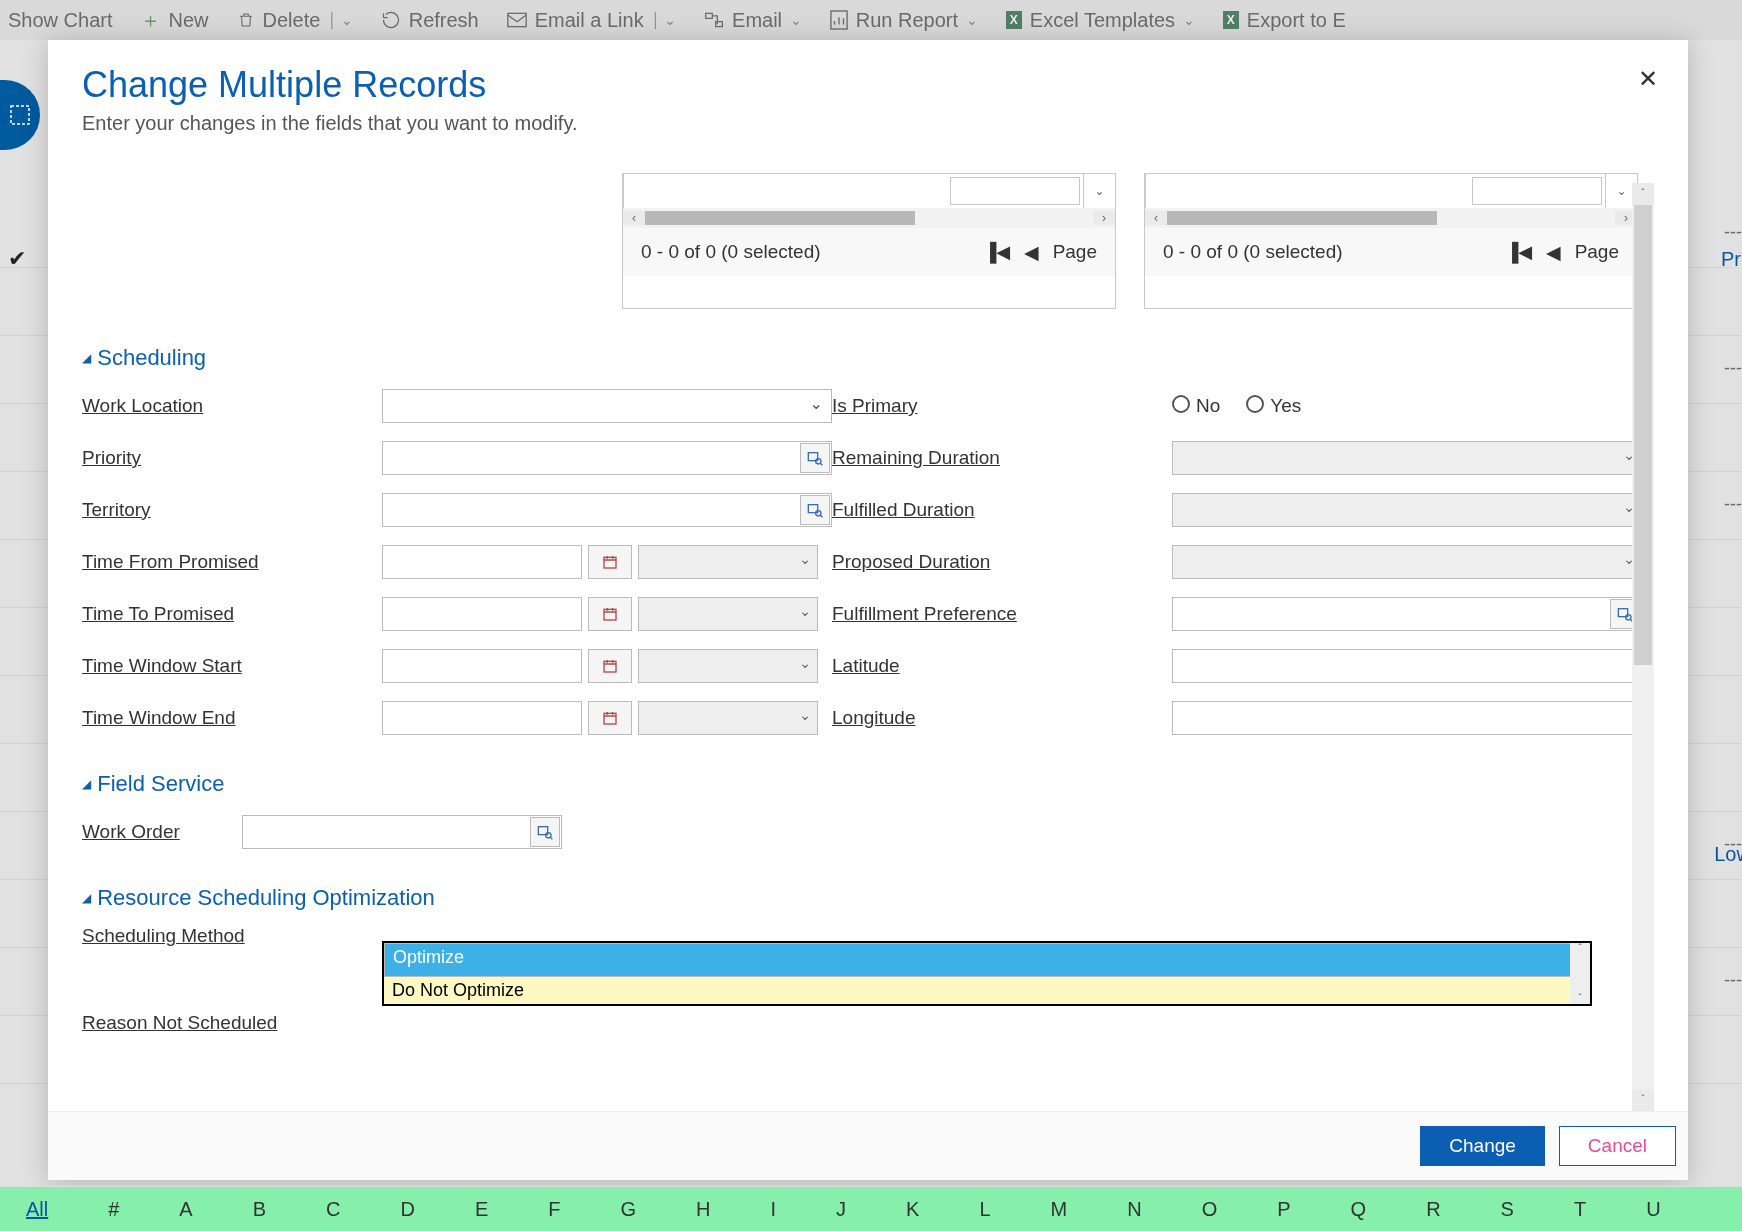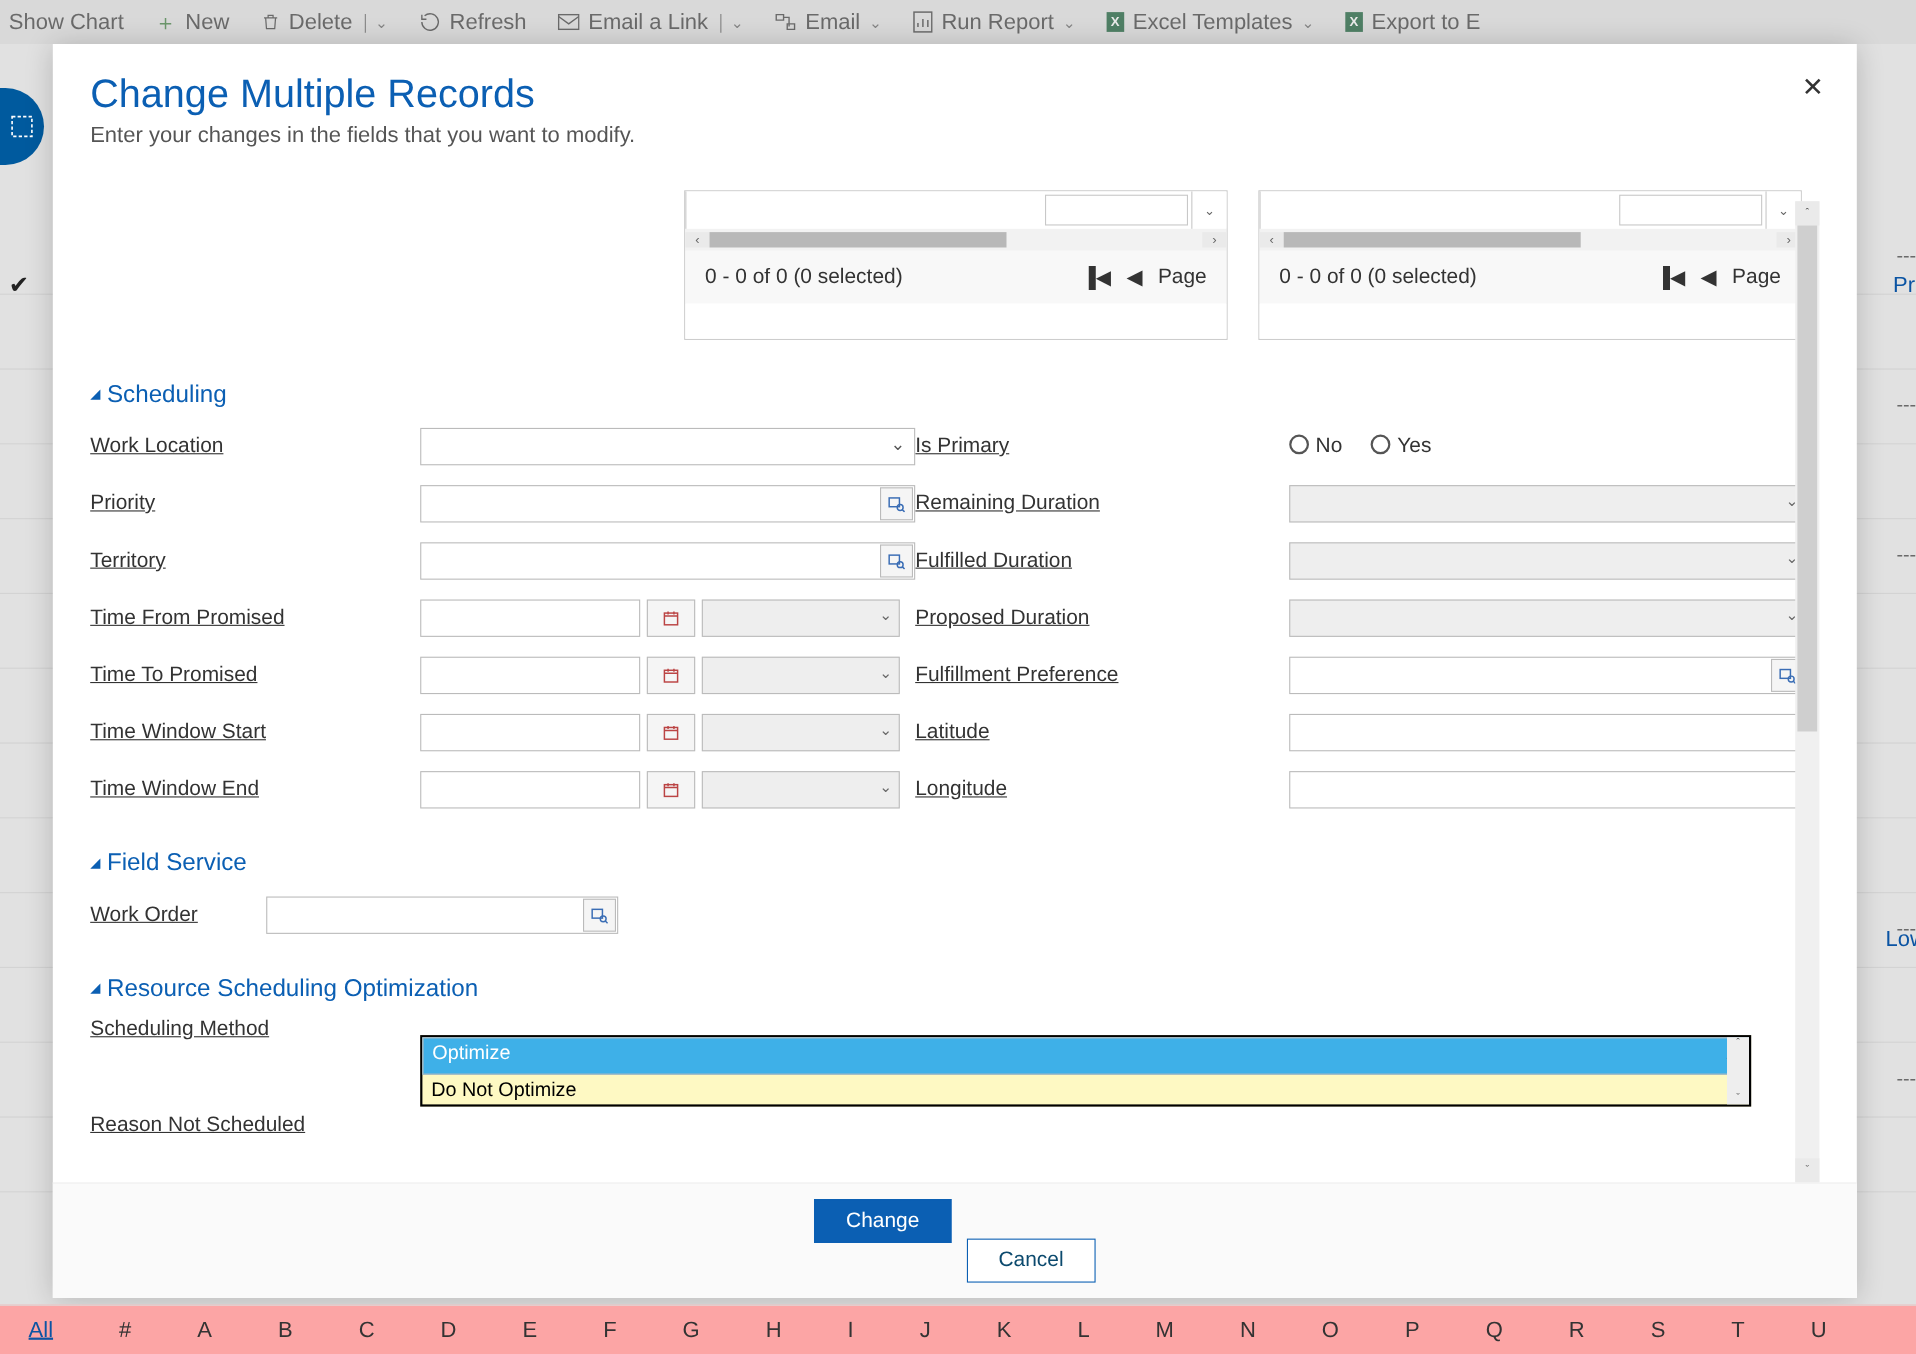--- a/index.html
+++ b/index.html
@@ -20,21 +20,21 @@
   .side-check { position:absolute; left:8px; top:246px; color:#222; font-size:22px;}
   .right-text1 { position:absolute; right:-20px; top:248px; color:#0b54a3; font-size:20px; }
   .right-text2 { position:absolute; right:-20px; top:843px; color:#0b54a3; font-size:20px; }
 
   
   .bg-rows { position:absolute; left:0; right:0; top:200px; bottom:50px; }
   .bg-rows div { height:68px; border-bottom:1px solid #e0e0e0; }
   .bg-rows div span { position:absolute; right:0; font-size:18px;color:#555; margin-top:22px;}
 
   
-  .alpha-bar { position:absolute; left:0; right:0; bottom:0; height:45px; display:flex; align-items:center; gap:60px; padding:0 26px; color:#333; font-size:20px; background:#fca5a5; border-top:1px solid #ddd;}
+  .alpha-bar { position:absolute; left:0; right:0; bottom:0; height:45px; display:flex; align-items:center; gap:60px; padding:0 26px; color:#333; font-size:20px; background:#86efac; border-top:1px solid #ddd;}
   .alpha-bar .all { text-decoration:underline; color:#0b54a3; }
 
   
   .dialog { position:absolute; left:48px; top:40px; width:1640px; height:1140px; background:#fff; box-shadow:0 2px 25px rgba(0,0,0,.2); display:flex; flex-direction:column; }
   .dlg-header { padding:24px 54px 8px 34px; position:relative; }
   .dlg-title { font-size:36px; font-weight:400; color:#0b5fb3; margin:0; }
   .dlg-sub { font-size:20px; color:#555; margin-top:6px; }
   .dlg-close { position:absolute; right:24px; top:24px; font-size:24px; color:#333; cursor:pointer; background:none; border:none; }
 
   .dlg-body { flex:1; overflow:hidden; position:relative; padding:0 34px; }
@@ -89,24 +89,24 @@
   .form1 { display:grid; grid-template-columns: 160px 320px; row-gap:18px; margin-top:18px; align-items:center;}
   
   
   .dd-open { position:relative; border:2px solid #000; background:#fef9c3; width:1210px; margin-top:16px;}
   .dd-open .opt { padding:3px 8px; font-size:18px; }
   .dd-open .opt.sel { background:#3eb0e8; color:#fff; }
   .dd-open .sb { position:absolute; right:0; top:0; bottom:0; width:20px; background:#eee; display:flex;flex-direction:column;justify-content:space-between;align-items:center;font-size:10px;color:#555;}
   .reason-row { display:flex; align-items:center; gap:190px; margin-top:8px;}
 
   
-  .dlg-foot { padding:14px 28px; display:flex; justify-content:center; gap:14px; border-top:1px solid #eee; background:#fafafa; }
+  .dlg-foot { padding:14px 12px; display:flex; justify-content:flex-end; gap:14px; border-top:1px solid #eee; background:#fafafa; }
   .btn { height:40px; padding:0 28px; font-size:19px; border:1px solid #0b5fb3; cursor:pointer; }
   .btn.primary { background:#0b5fb3; color:#fff; }
-  .btn.secondary { background:#fff; color:#0c4a6e;margin-top:36px; }
+  .btn.secondary { background:#fff; color:#ec4899; }
 
   .first-icon{font-size:18px;}
 </style>
 </head>
 <body>
 
 <div class="bg-toolbar">
   <div class="tb-item">
       <span>Show Chart</span>
     </div>

